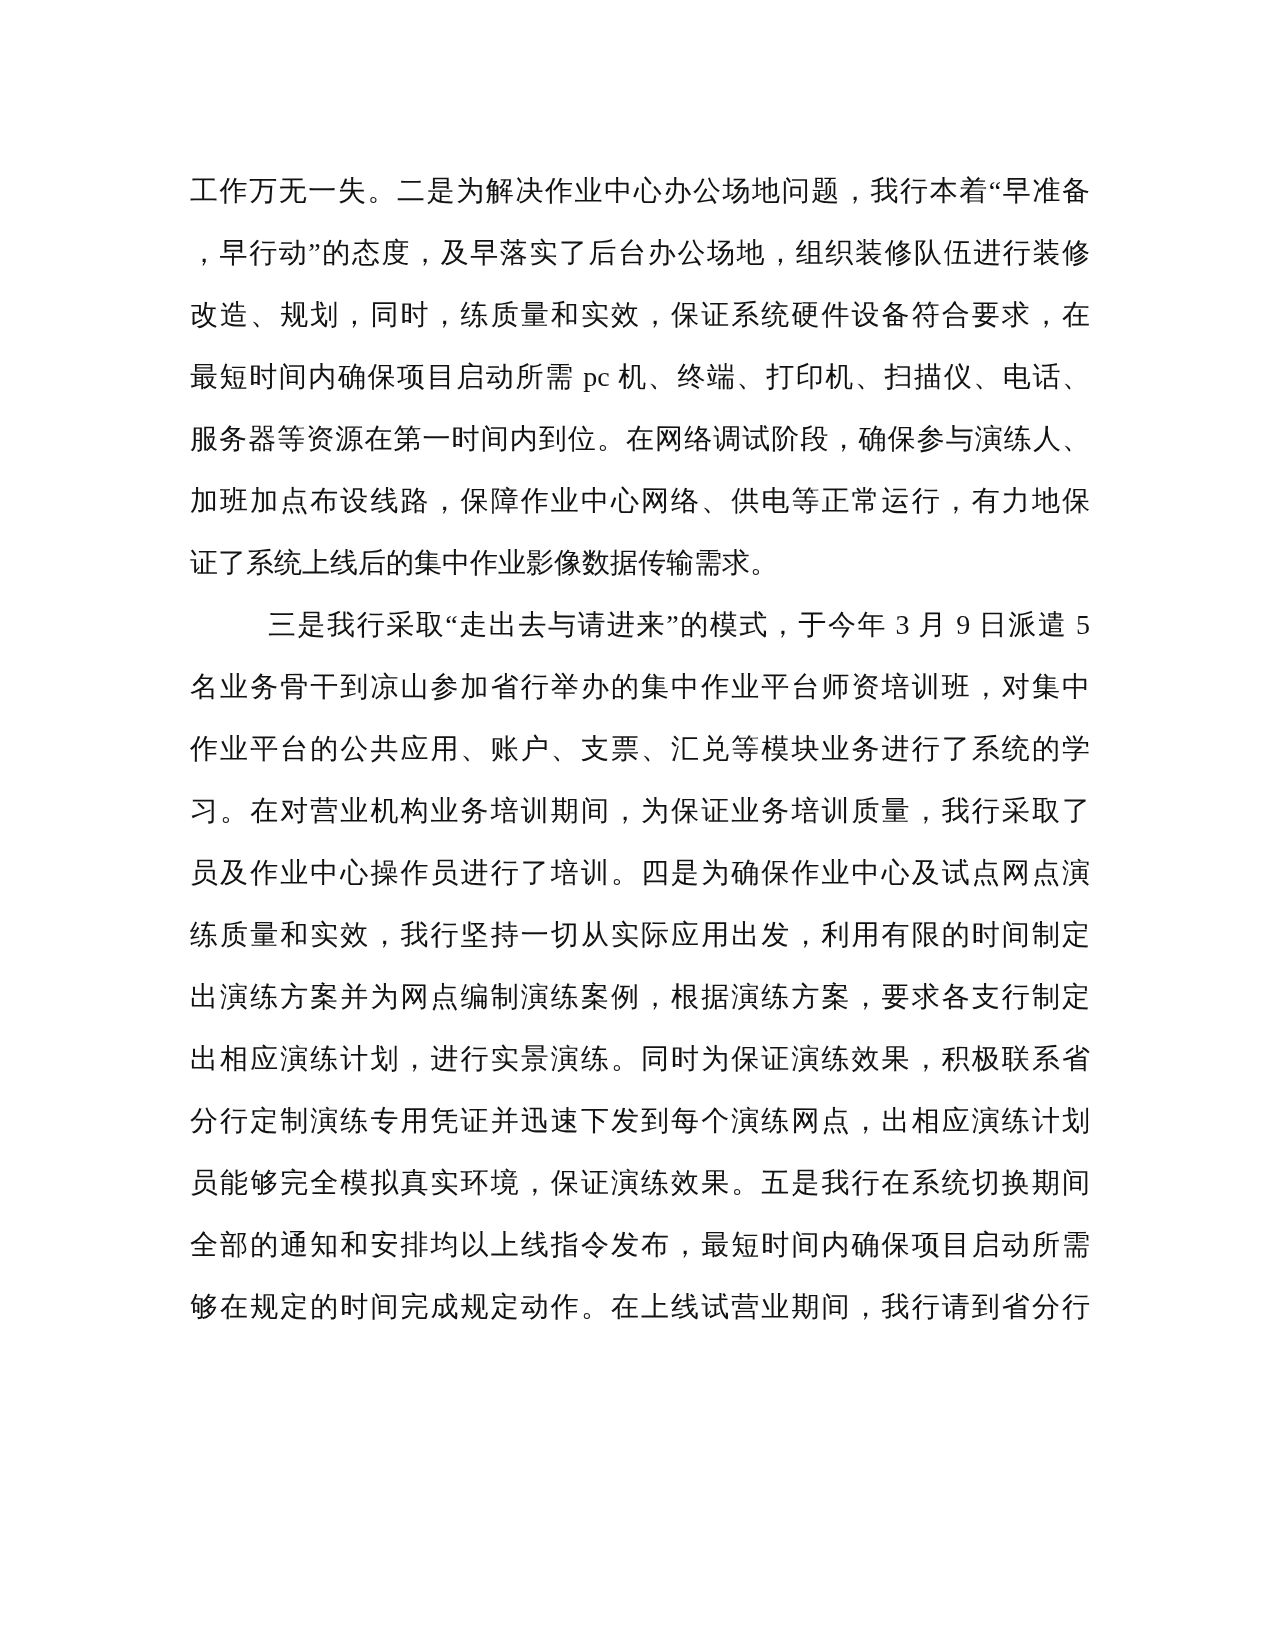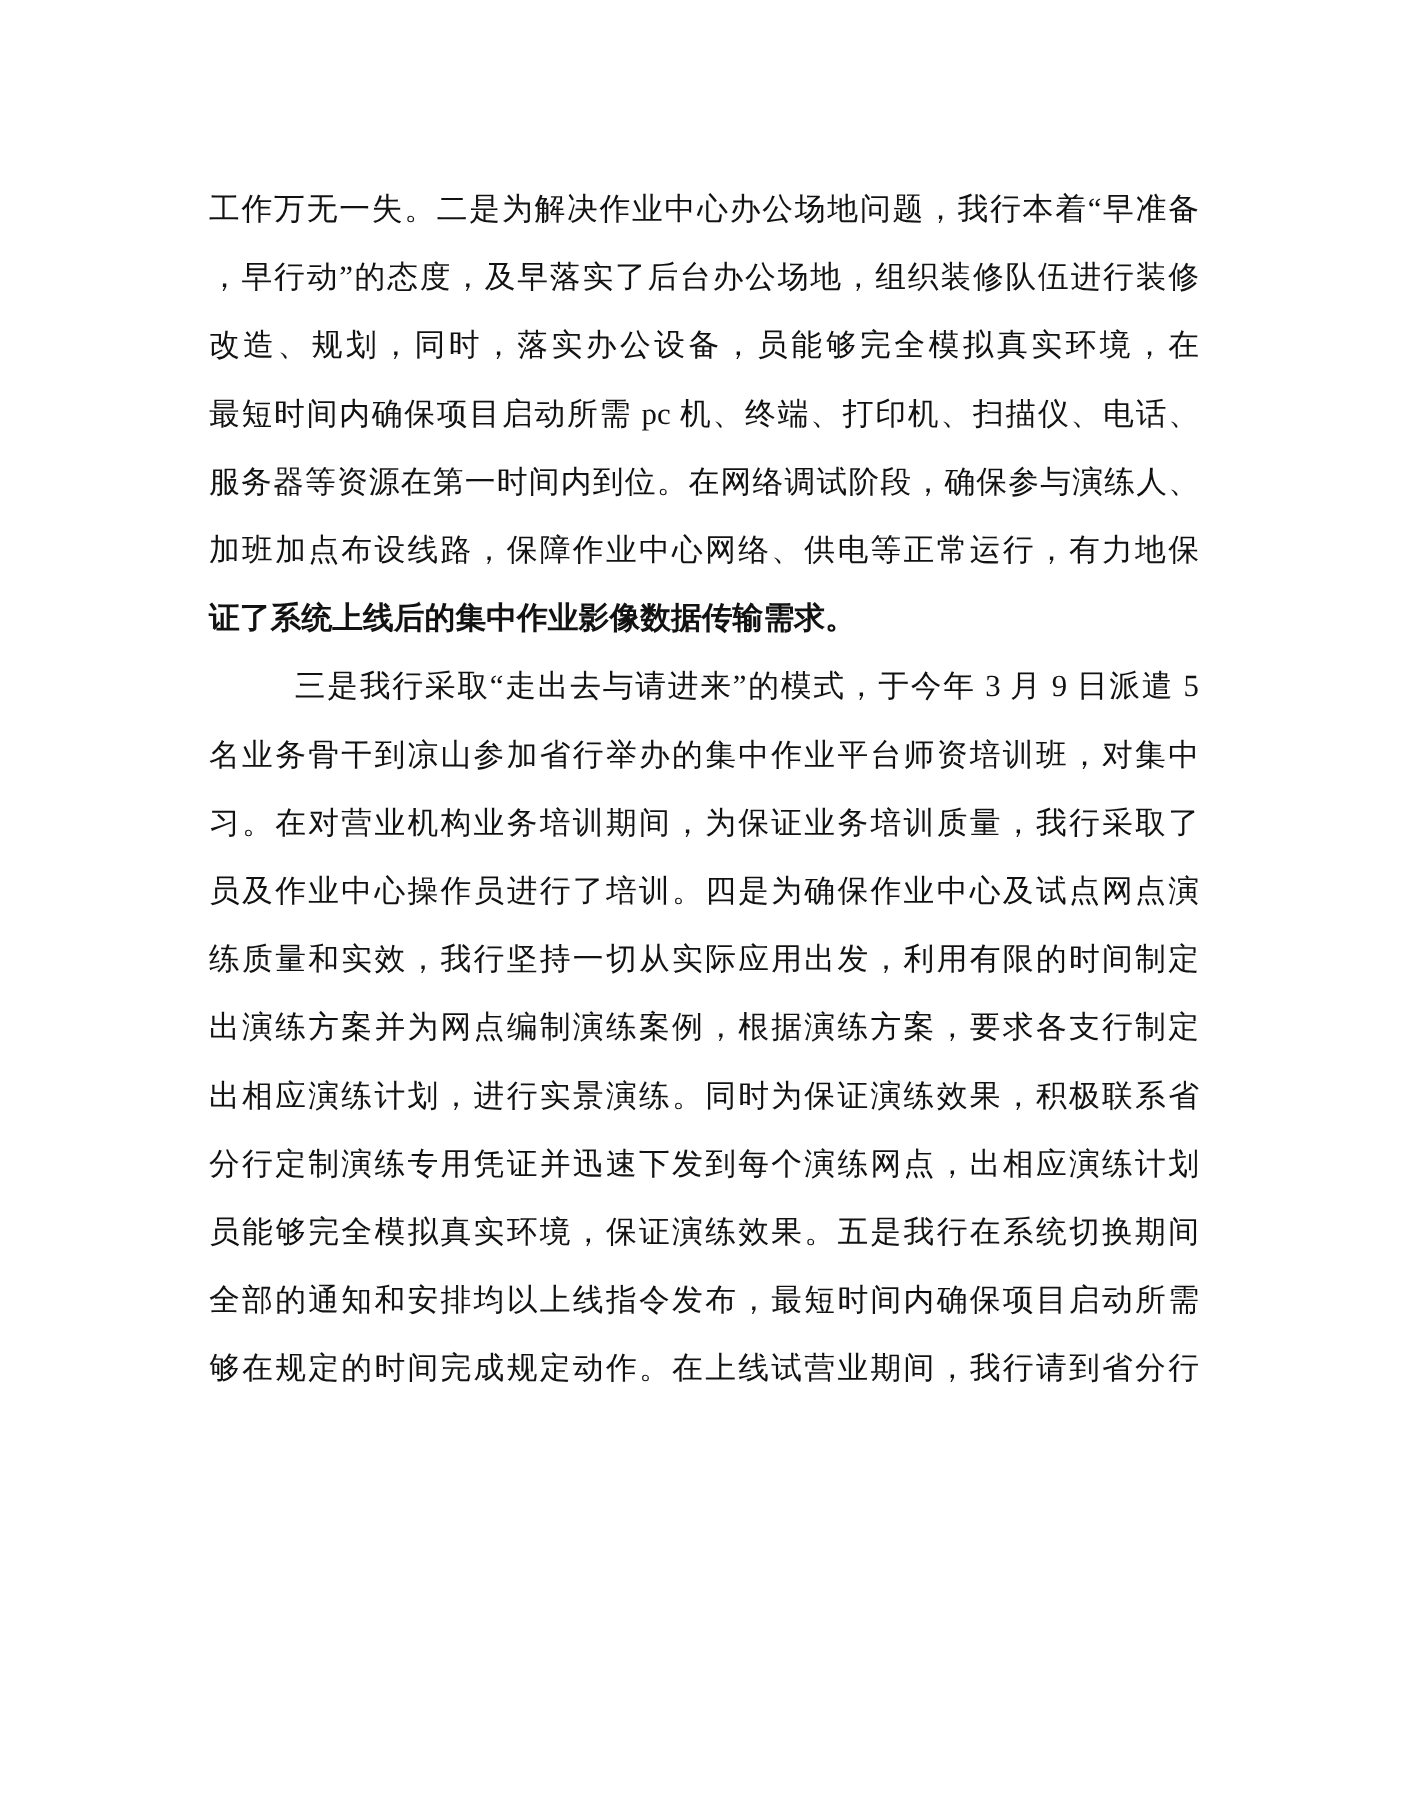--- a/index.html
+++ b/index.html
@@ -31,45 +31,45 @@
     line-height: 62px;
     font-size: 28px;
     letter-spacing: 0;
     text-align: justify;
     text-align-last: justify;
     overflow: visible;
   }
   .line.short {
     text-align: right;
     text-align-last: left;
-    font-weight: bold;
   }
   .line.indent {
     text-indent: 78px;
   }
 </style>
 </head>
 <body>
 
 <div class="page">
   <div class="text-block">
 
     <p class="para">
       <span class="line">工作万无一失。二是为解决作业中心办公场地问题，我行本着“早准备</span>
       <span class="line">，早行动”的态度，及早落实了后台办公场地，组织装修队伍进行装修</span>
-      <span class="line">改造、规划，同时，落实办公设备，员能够完全模拟真实环境，在</span>
+      <span class="line">改造、规划，同时，练质量和实效，保证系统硬件设备符合要求，在</span>
       <span class="line">最短时间内确保项目启动所需 pc 机、终端、打印机、扫描仪、电话、</span>
       <span class="line">服务器等资源在第一时间内到位。在网络调试阶段，确保参与演练人、</span>
       <span class="line">加班加点布设线路，保障作业中心网络、供电等正常运行，有力地保</span>
       <span class="line short">证了系统上线后的集中作业影像数据传输需求。</span>
     </p>
 
     <p class="para">
       <span class="line indent">三是我行采取“走出去与请进来”的模式，于今年 3 月 9 日派遣 5</span>
       <span class="line">名业务骨干到凉山参加省行举办的集中作业平台师资培训班，对集中</span>
+      <span class="line">作业平台的公共应用、账户、支票、汇兑等模块业务进行了系统的学</span>
       <span class="line">习。在对营业机构业务培训期间，为保证业务培训质量，我行采取了</span>
       <span class="line">员及作业中心操作员进行了培训。四是为确保作业中心及试点网点演</span>
       <span class="line">练质量和实效，我行坚持一切从实际应用出发，利用有限的时间制定</span>
       <span class="line">出演练方案并为网点编制演练案例，根据演练方案，要求各支行制定</span>
       <span class="line">出相应演练计划，进行实景演练。同时为保证演练效果，积极联系省</span>
       <span class="line">分行定制演练专用凭证并迅速下发到每个演练网点，出相应演练计划</span>
       <span class="line">员能够完全模拟真实环境，保证演练效果。五是我行在系统切换期间</span>
       <span class="line">全部的通知和安排均以上线指令发布，最短时间内确保项目启动所需</span>
       <span class="line">够在规定的时间完成规定动作。在上线试营业期间，我行请到省分行</span>
     </p>

